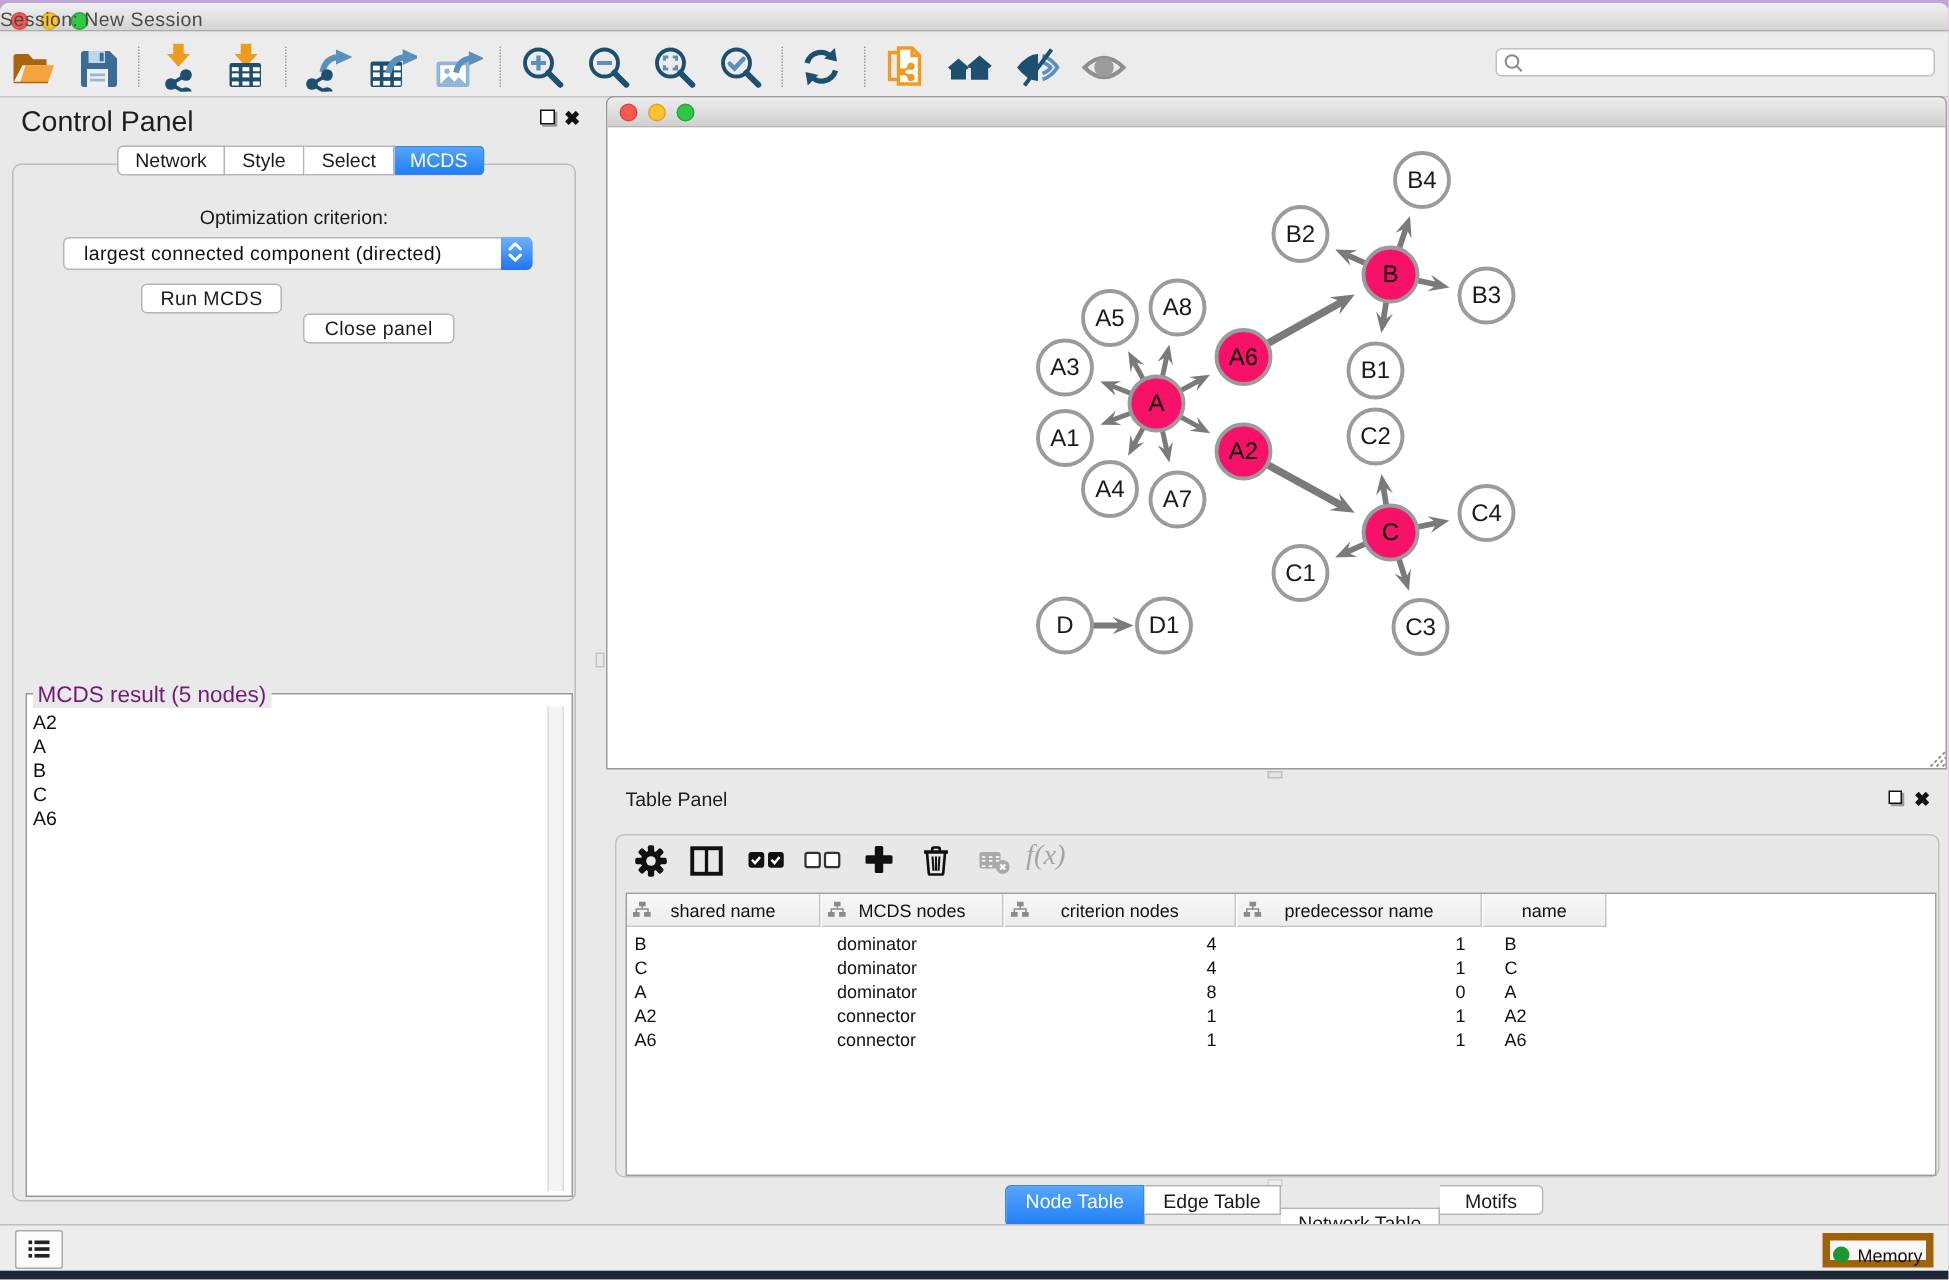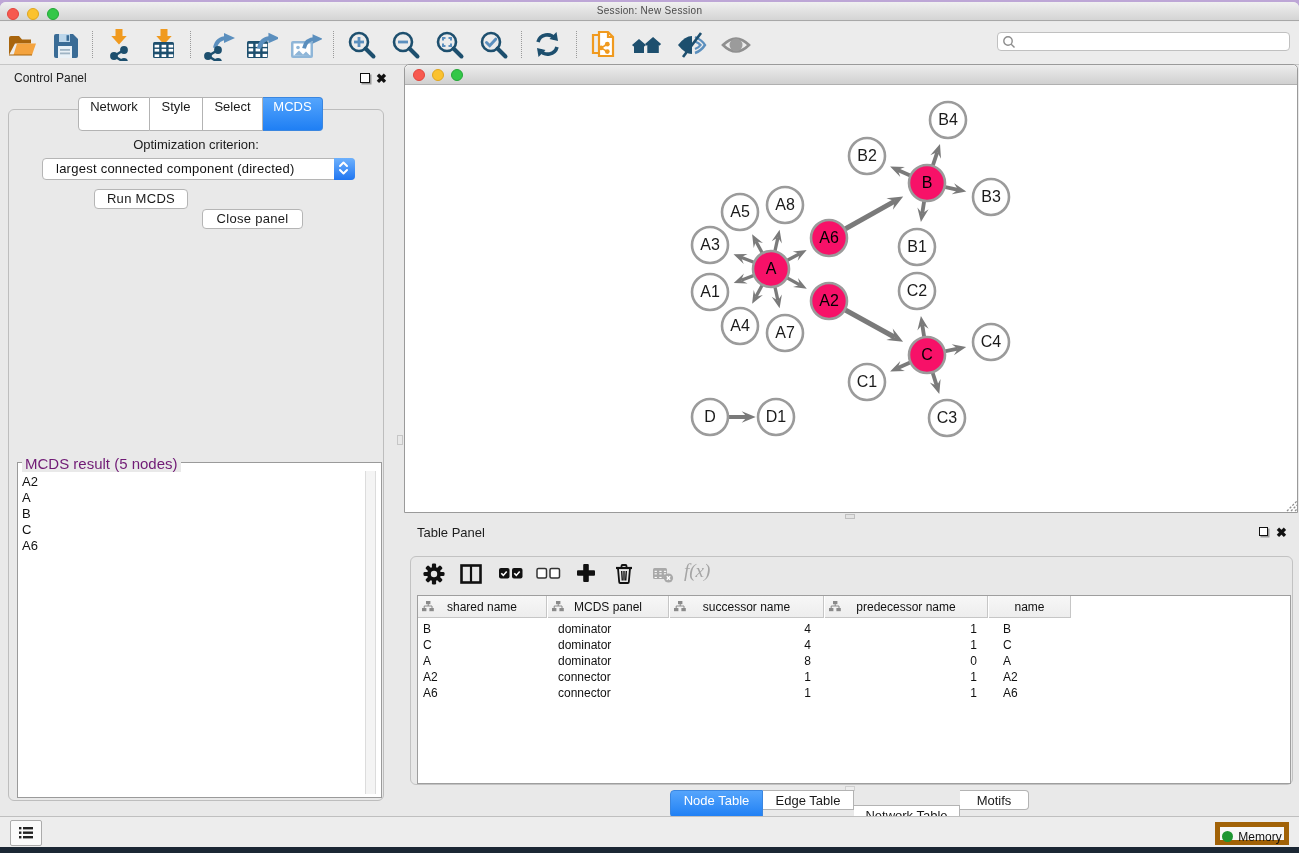--- a/index.html
+++ b/index.html
@@ -3,31 +3,31 @@
 <meta charset="utf-8">
 <style>
 * { margin:0; padding:0; box-sizing:border-box; }
 html,body { width:1299px; height:853px; overflow:hidden; }
 body { font-family:"Liberation Sans", sans-serif; background:#bda6d6; position:relative; }
 .abs { position:absolute; }
 #wall-bottom { left:0; right:0; bottom:0; height:6px; background:#1b2734; }
 #mainwin { left:0; top:2px; width:1299px; height:845px; background:#e9e9e9; border-radius:6px 6px 0 0; }
 #titlebar { left:0; top:2px; width:1299px; height:19px; background:linear-gradient(#f0f0f0,#d4d4d4); border-radius:6px 6px 0 0; border-bottom:1px solid #a8a8a8; }
 .tl { position:absolute; width:12px; height:12px; border-radius:50%; top:6px; }
-#title-text { left:0; width:1299px; top:5px; text-align:center; font-size:10px; color:#4a4a4a; letter-spacing:0.3px; }
+#title-text { left:0; width:1299px; top:5px; text-align:left; font-size:13px; color:#4a4a4a; letter-spacing:0.3px; }
 #toolbar { left:0; top:22px; width:1299px; height:43px; background:#ececec; border-bottom:1px solid #c6c6c6; }
 .tsep { position:absolute; top:31px; height:27px; width:0; border-left:1px dotted #9a9a9a; }
 #searchbox { left:997px; top:32px; width:293px; height:19px; background:#fff; border:1px solid #c0c0c0; border-radius:4px; }
 
-#cp-title { left:14px; top:71px; font-size:12px; color:#1d1d1d; }
+#cp-title { left:14px; top:71px; font-size:19px; color:#1d1d1d; }
 .winbtn-sq { position:absolute; width:10px; height:10px; border:1.6px solid #111; background:#fff; box-shadow:1.5px 1.5px 0 #999; }
 .winbtn-x { position:absolute; font-size:13px; font-weight:bold; color:#111; }
 #cp-box { left:8px; top:109px; width:376px; height:692px; border:1px solid #bdbdbd; border-radius:6px; background:#e9e9e9; }
 .tabrow { position:absolute; display:flex; height:20px; }
-.tab { height:34px; border:1px solid #b3b3b3; border-left:none; background:#fff; color:#1a1a1a; font-size:13px; line-height:18px; text-align:center; }
+.tab { height:20px; border:1px solid #b3b3b3; border-left:none; background:#fff; color:#1a1a1a; font-size:13px; line-height:18px; text-align:center; }
 .tab.first { border-left:1px solid #b3b3b3; border-radius:4px 0 0 4px; }
 .tab.last { border-radius:0 4px 4px 0; }
 .tab.sel { background:linear-gradient(#55a5fc,#1f7ff4); color:#fff; border-color:#3a86e0; }
 #opt-label { left:8px; top:137px; width:376px; text-align:center; font-size:13px; color:#1a1a1a; }
 #combo { left:42px; top:158px; width:313px; height:22px; background:#fff; border:1px solid #b5b5b5; border-radius:4px; font-size:13px; line-height:20px; color:#111; padding-left:13px; letter-spacing:0.25px; }
 #combo-cap { right:-1px; top:-1px; width:21px; height:22px; border-radius:0 4px 4px 0; background:linear-gradient(#6db1fd,#2076f1); }
 .pushbtn { position:absolute; height:20px; background:#fff; border:1px solid #b5b5b5; border-radius:4px; font-size:13px; color:#1a1a1a; text-align:center; line-height:18px; letter-spacing:0.3px; }
 
 #mcds-fs { left:17px; top:462px; width:365px; height:336px; border:1px solid #9a9a9a; background:#fff; }
 #mcds-legend { left:22px; top:455px; background:#e9e9e9; padding:0 3px; font-size:15px; color:#701a75; }
@@ -422,30 +422,30 @@
 <div class="abs" id="tbl"></div>
 <div class="th" style="left:418px;top:596px;width:129px;">shared name</div>
 <svg class="abs" style="left:422px;top:601px;" width="12" height="11" viewBox="0 0 12 11">
     <g fill="#8a8a8a">
       <rect x="4" y="0" width="4.4" height="3.2"></rect>
       <rect x="0" y="7" width="4.4" height="3.2"></rect>
       <rect x="7.4" y="7" width="4.4" height="3.2"></rect>
     </g>
     <path d="M6.2 3 V5 M2.2 7 V5 H10 V7" stroke="#8a8a8a" fill="none" stroke-width="1"></path>
   </svg>
-<div class="th" style="left:548px;top:596px;width:121px;">MCDS panel</div>
+<div class="th" style="left:548px;top:596px;width:121px;">MCDS nodes</div>
 <svg class="abs" style="left:552px;top:601px;" width="12" height="11" viewBox="0 0 12 11">
     <g fill="#8a8a8a">
       <rect x="4" y="0" width="4.4" height="3.2"></rect>
       <rect x="0" y="7" width="4.4" height="3.2"></rect>
       <rect x="7.4" y="7" width="4.4" height="3.2"></rect>
     </g>
     <path d="M6.2 3 V5 M2.2 7 V5 H10 V7" stroke="#8a8a8a" fill="none" stroke-width="1"></path>
   </svg>
-<div class="th" style="left:670px;top:596px;width:154px;">successor name</div>
+<div class="th" style="left:670px;top:596px;width:154px;">criterion nodes</div>
 <svg class="abs" style="left:674px;top:601px;" width="12" height="11" viewBox="0 0 12 11">
     <g fill="#8a8a8a">
       <rect x="4" y="0" width="4.4" height="3.2"></rect>
       <rect x="0" y="7" width="4.4" height="3.2"></rect>
       <rect x="7.4" y="7" width="4.4" height="3.2"></rect>
     </g>
     <path d="M6.2 3 V5 M2.2 7 V5 H10 V7" stroke="#8a8a8a" fill="none" stroke-width="1"></path>
   </svg>
 <div class="th" style="left:825px;top:596px;width:163px;">predecessor name</div>
 <svg class="abs" style="left:829px;top:601px;" width="12" height="11" viewBox="0 0 12 11">

